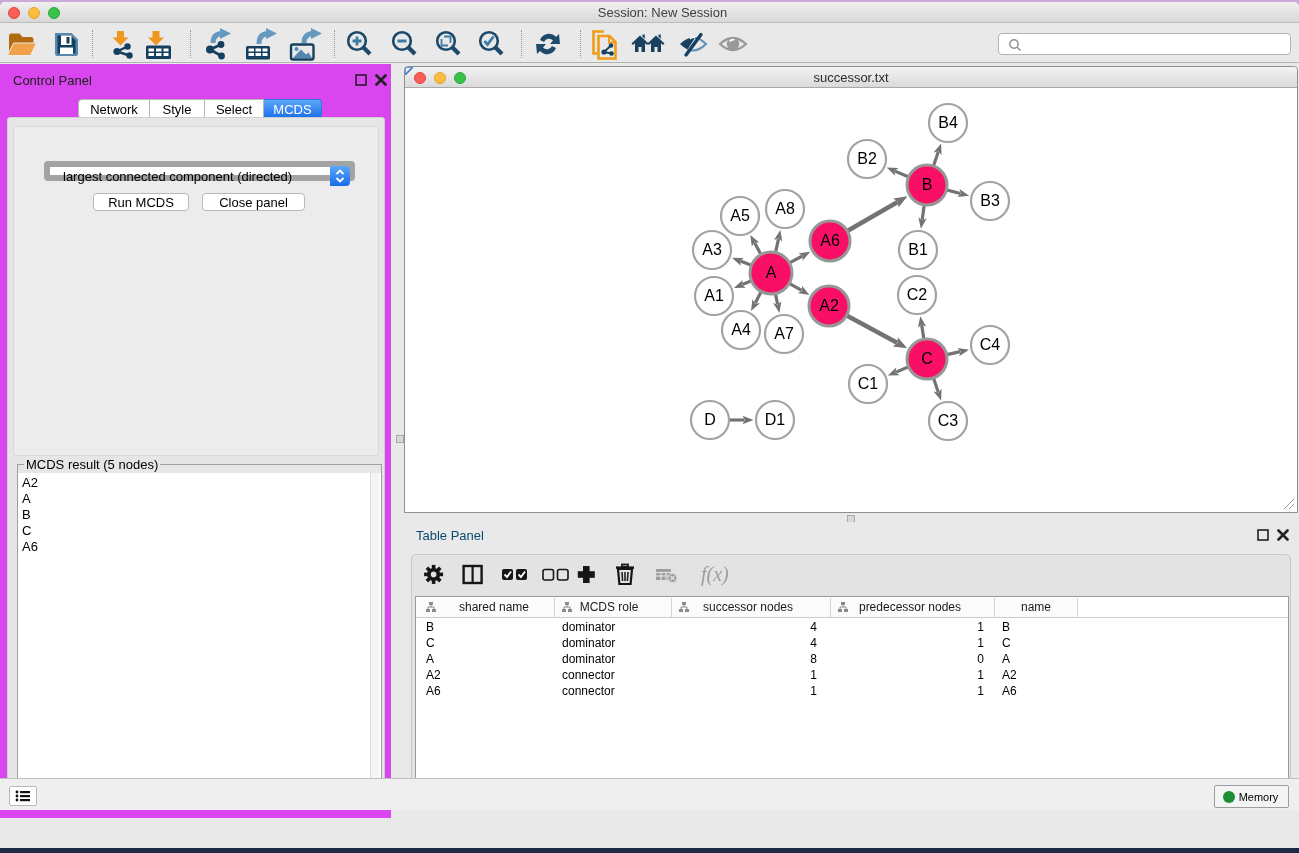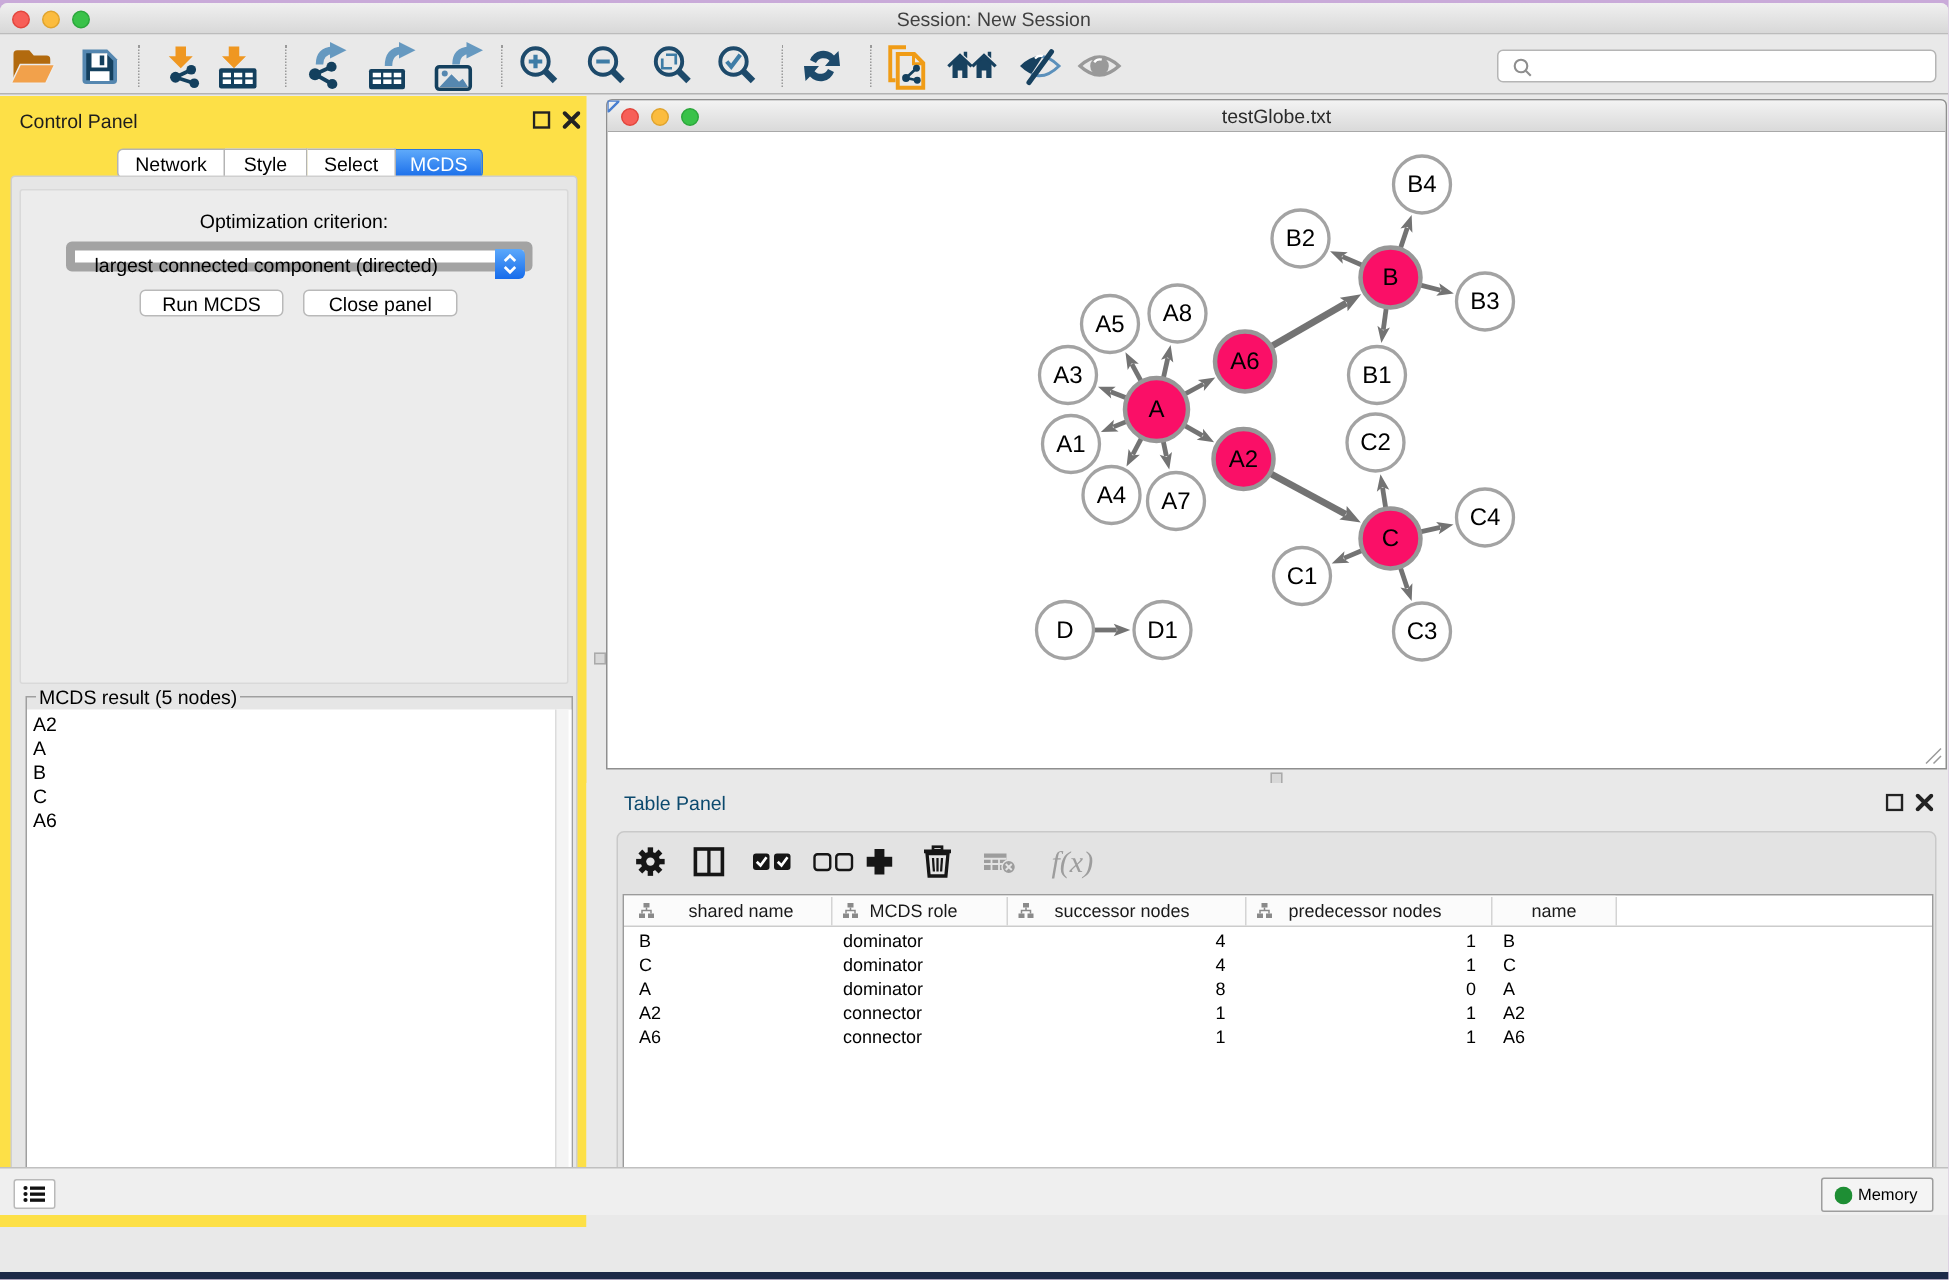--- a/index.html
+++ b/index.html
@@ -7,21 +7,21 @@
   body { font-family:"Liberation Sans", sans-serif; background:#c9aad9; position:relative; }
   .abs { position:absolute; }
   #win { position:absolute; left:0; top:2px; width:1299px; height:846px; background:#e9e9e9; border-radius:5px 5px 0 0; overflow:hidden; }
   #titlebar { position:absolute; left:0; top:0; width:100%; height:21px; background:linear-gradient(#f0f0f0,#d8d8d8); border-bottom:1px solid #bcbcbc; border-radius:5px 5px 0 0; }
   .tl { position:absolute; top:5px; width:12px; height:12px; border-radius:50%; }
   #title { position:absolute; top:3px; width:100%; text-align:center; font-size:13px; color:#404040;padding-left:26px; }
   #toolbar { position:absolute; left:0; top:22px; width:100%; height:39px; background:#e9e9e9; border-bottom:1px solid #b3b3b3; }
   .tsep { position:absolute; top:6px; height:28px; width:0; border-left:1px dotted #9a9a9a; }
   #searchbox { position:absolute; left:998px; top:9px; width:293px; height:22px; background:#fff; border:1px solid #b5b5b5; border-radius:4px; }
   
-  #cp { position:absolute; left:0; top:62px; width:391px; height:754px; background:#fde047; }
+  #cp { position:absolute; left:0; top:62px; width:391px; height:754px; background:#d946ef; }
   #cp-head { position:absolute; left:13px; top:9px; font-size:13px; color:#1d1d1d; }
   .tabrow { position:absolute; display:flex; }
   .tab { height:20px; font-size:13px; text-align:center; line-height:19px; background:#fff; border:1px solid #b4b4b4; border-left:none; color:#000; }
   .tab.first { border-left:1px solid #b4b4b4; border-radius:4px 0 0 4px; }
   .tab.last { border-radius:0 4px 4px 0; }
   .tab.sel { background:linear-gradient(#5ea9fa,#1a6eea); color:#fff; border-color:#2a79e0; }
   #cp-inner { position:absolute; left:7px; top:53px; width:378px; height:686px; background:#e6e6e6; border:1px solid #cfcfcf; border-radius:3px; }
   #cp-sub { position:absolute; left:5px; top:8px; width:366px; height:330px; background:#ececec; border:1px solid #d9d9d9; border-radius:2px; }
   .btn { position:absolute; background:#fff; border:1px solid #b9b9b9; border-radius:4px; font-size:13px; text-align:center; color:#000; }
   #fieldset { position:absolute; left:9px; top:346px; width:365px; height:330px; border:1px solid #9f9f9f; }
@@ -210,21 +210,20 @@
       <path d="M21.5 1.5 L30.5 10.5 M30.5 1.5 L21.5 10.5" stroke="#222" stroke-width="2.6" fill="none" stroke-linecap="round"></path>
     </svg>
     <div class="tabrow" style="left:78px;top:35px;">
       <div class="tab first" style="width:72px">Network</div>
       <div class="tab" style="width:55px">Style</div>
       <div class="tab" style="width:59px">Select</div>
       <div class="tab sel last" style="width:58px">MCDS</div>
     </div>
     <div id="cp-inner">
       <div id="cp-sub"></div>
-      <div class="abs" style="left:0;top:22px;width:100%;text-align:center;font-size:13px;">Optimization criterion:</div>
       <div class="abs" style="left:36px;top:43px;width:311px;height:20px;background:#fff;border:6px solid #a3a3a3;border-radius:4px;">
         <div class="abs" style="left:13px;top:2px;font-size:13px;">largest connected component (directed)</div>
         <div class="abs" style="right:-1px;top:-1px;width:20px;height:20px;background:linear-gradient(#5ba8fb,#176ceb);border-radius:0 4px 4px 0;">
           <svg width="20" height="20" viewBox="0 0 20 20">
               <path d="M6.5 8 L10 4.5 L13.5 8 M6.5 12 L10 15.5 L13.5 12" stroke="#fff" stroke-width="1.8" fill="none"></path>
             </svg>
         </div>
       </div>
       <div class="btn" style="left:85px;top:75px;width:96px;height:18px;line-height:17px;">Run MCDS</div>
       <div class="btn" style="left:194px;top:75px;width:103px;height:18px;line-height:17px;">Close panel</div>
@@ -238,21 +237,21 @@
   </div>
 
   <div class="abs" style="left:396px;top:433px;width:8px;height:8px;background:#d8d8d8;border:1px solid #aaa;"></div>
   <div class="abs" style="left:847px;top:513px;width:8px;height:8px;background:#d8d8d8;border:1px solid #aaa;"></div>
 
   <div id="nw">
     <div id="nw-tb">
       <div class="tl" style="left:9px;top:4.5px;background:#f75f58;border:0.5px solid #e2463d;"></div>
       <div class="tl" style="left:29px;top:4.5px;background:#fbbc3f;border:0.5px solid #e0a42e;"></div>
       <div class="tl" style="left:49px;top:4.5px;background:#39c249;border:0.5px solid #2ca73c;"></div>
-      <div id="nw-title">testGlobe.txt</div>
+      <div id="nw-title">successor.txt</div>
       <svg width="8" height="8" viewBox="0 0 8 8" style="position:absolute;left:0;top:0">
           <path d="M0 8 L0 0 L8 0 L0 8" fill="none" stroke="#4a7fd0" stroke-width="1.6"></path>
         </svg>
     </div>
     <svg id="graph" style="position:absolute;left:0;top:21px" width="893" height="424" viewBox="0 0 893 424">
 <g stroke="#737373">
 <line x1="356.9" y1="168.3" x2="349.6" y2="154.8" stroke-width="3.2"></line>
 <line x1="370.1" y1="166.4" x2="373.5" y2="150.8" stroke-width="3.2"></line>
 <line x1="348.3" y1="178.1" x2="335.4" y2="173.1" stroke-width="3.2"></line>
 <line x1="348.4" y1="192.1" x2="337.3" y2="196.6" stroke-width="3.2"></line>

